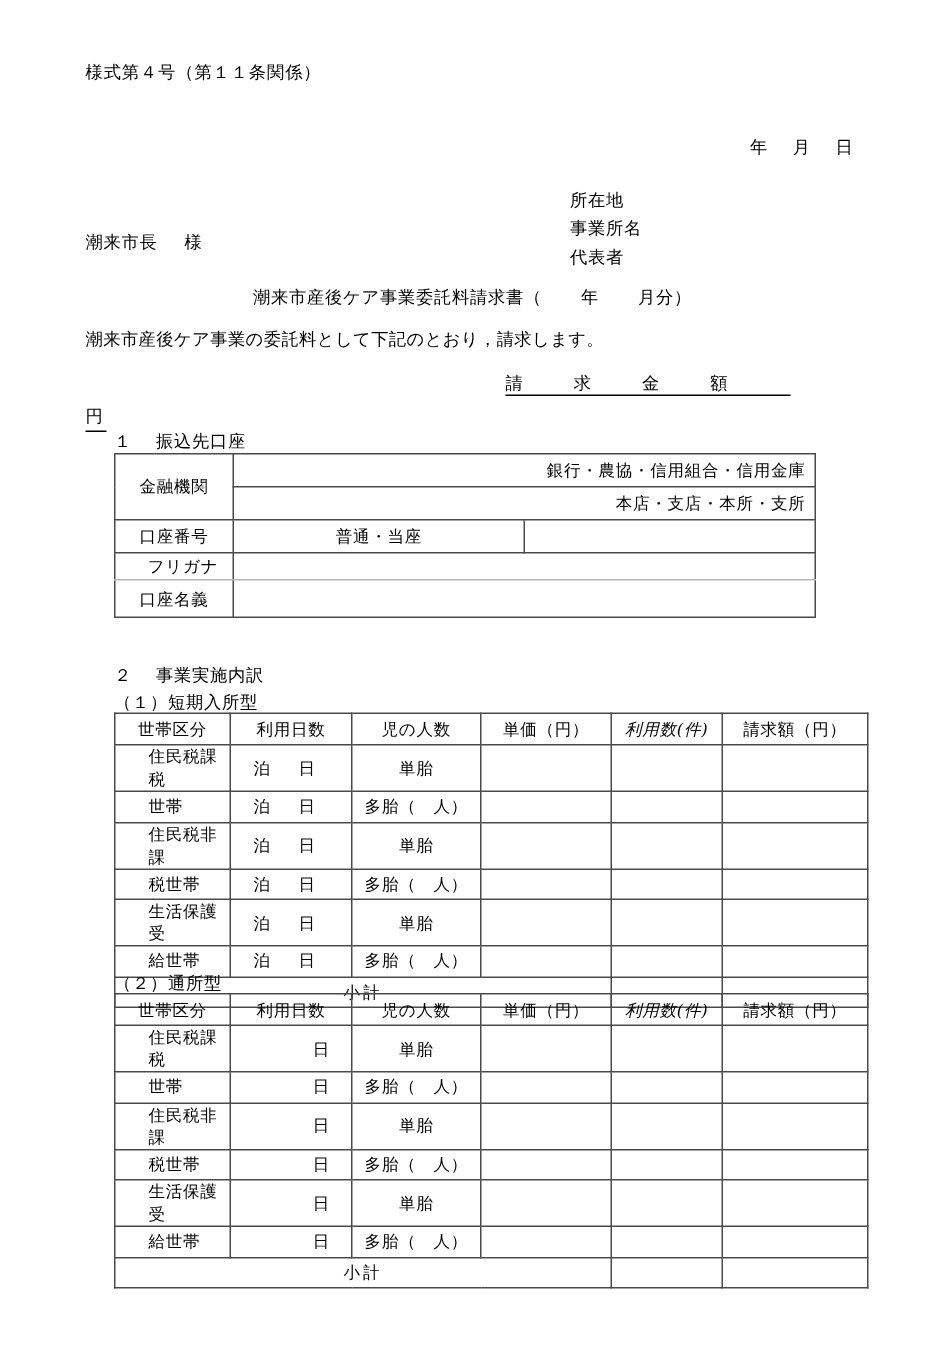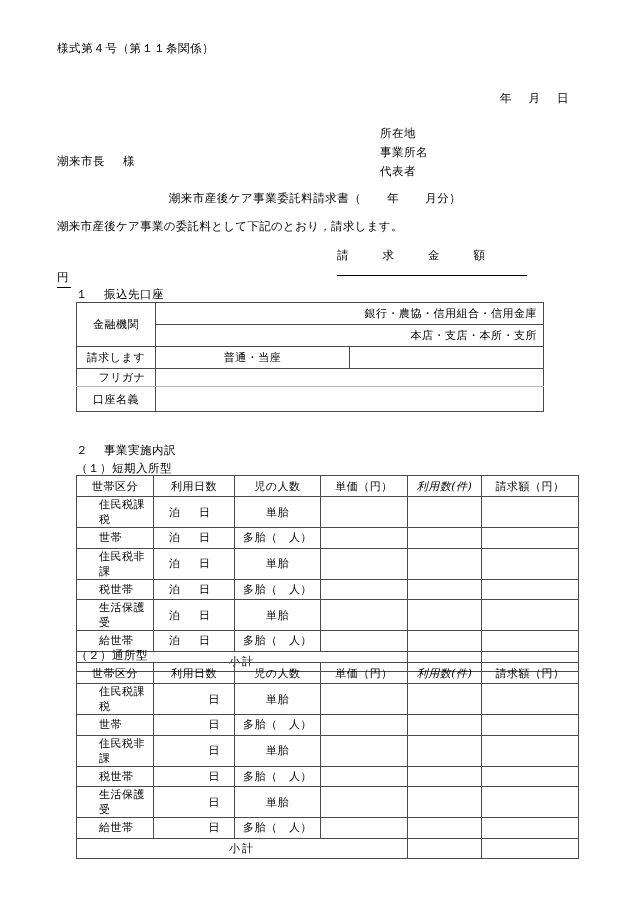--- a/index.html
+++ b/index.html
@@ -44,21 +44,21 @@
   #doc-title .paren-gap2 { display: inline-block; width: 26px; }
 
   #intro { left: 57px; top: 219px; font-size: 11.5px; letter-spacing: .3px; }
 
   #amount-label {
     left: 337px; top: 248px;
     font-size: 11.5px;
     width: 190px;
     text-align: justify;
     border-bottom: 1px solid #000;
-    padding-bottom: 12px;
+    padding-bottom: 0;
   }
   #amount-label .sp { display: inline-block; width: 34px; }
   #amount-unit {
     left: 57px; top: 270px;
     font-size: 11.5px;
     border-bottom: 1px solid #000;
     padding-bottom: 2px;
     padding-right: 2px;
   }
 
@@ -157,21 +157,21 @@
   <table id="bank-table">
     <tbody>
       <tr>
         <td class="lbl" rowspan="2">金融機関</td>
         <td class="bank-line" colspan="2">銀行・農協・信用組合・信用金庫</td>
       </tr>
       <tr>
         <td class="bank-line" colspan="2">本店・支店・本所・支所</td>
       </tr>
       <tr>
-        <td class="lbl">請求します</td>
+        <td class="lbl">口座番号</td>
         <td class="kind">普通・当座</td>
         <td class="blank-cell"></td>
       </tr>
       <tr class="furigana-row">
         <td class="lbl soft-bottom">フリガナ</td>
         <td class="blank-cell soft-bottom" colspan="2"></td>
       </tr>
       <tr>
         <td class="lbl tall">口座名義</td>
         <td class="blank-cell tall" colspan="2"></td>

